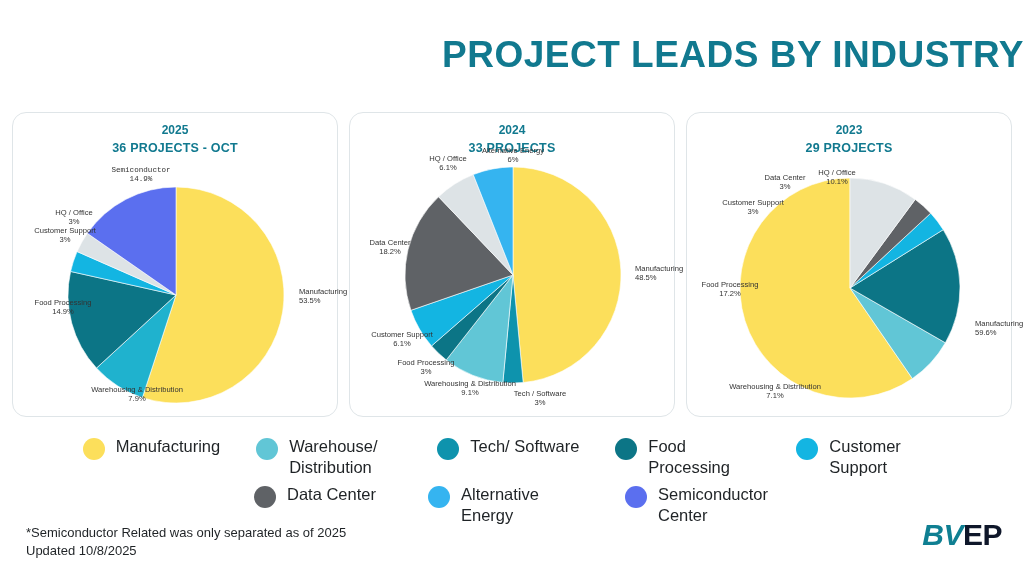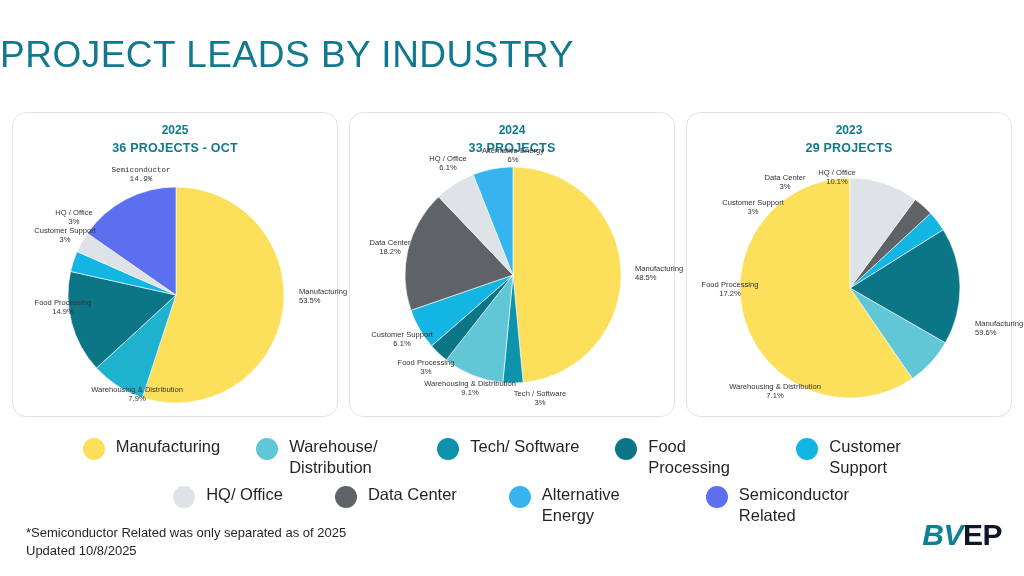--- a/index.html
+++ b/index.html
@@ -7,23 +7,23 @@
     width: 1024px; height: 576px;
     background: #ffffff;
     font-family: "Liberation Sans", sans-serif;
     overflow: hidden;
   }
   #root { position: relative; width: 1024px; height: 576px; }
 
   .page-title {
     position: absolute;
     top: 34px; left: 0; width: 1024px;
-    text-align: left;
+    text-align: right;
     font-size: 37px;
-    font-weight: normal;
+    font-weight: bold;
     letter-spacing: 0.5px;
     color: #11798f;
     font-family: "Liberation Sans", sans-serif;
   }
 
   .panels {
     position: absolute;
     top: 112px; left: 12px;
     width: 1000px; height: 305px;
     display: flex;
@@ -212,34 +212,30 @@
           <span class="dot" style="background: rgb(12, 117, 134);"></span>
           <span class="legend-text">Food Processing</span>
         </div>
         <div class="legend-item">
           <span class="dot" style="background: rgb(19, 181, 226);"></span>
           <span class="legend-text">Customer Support</span>
         </div>
       </div>
       <div class="legend-row" style="gap: 52px;">
         <div class="legend-item">
-          <span class="dot" style="background: rgb(221, 227, 230);"></span>
-          <span class="legend-text">HQ/ Office</span>
-        </div>
-        <div class="legend-item">
           <span class="dot" style="background: rgb(95, 98, 102);"></span>
           <span class="legend-text">Data Center</span>
         </div>
         <div class="legend-item">
           <span class="dot" style="background: rgb(53, 180, 240);"></span>
           <span class="legend-text">Alternative Energy</span>
         </div>
         <div class="legend-item">
           <span class="dot" style="background: rgb(91, 111, 239);"></span>
-          <span class="legend-text">Semiconductor Related</span>
+          <span class="legend-text">Semiconductor Center</span>
         </div>
       </div>
     </div>
 
   <div class="footnote">
     <div>*Semiconductor Related was only separated as of 2025</div>
     <div>Updated 10/8/2025</div>
   </div>
 
   <div class="logo">

